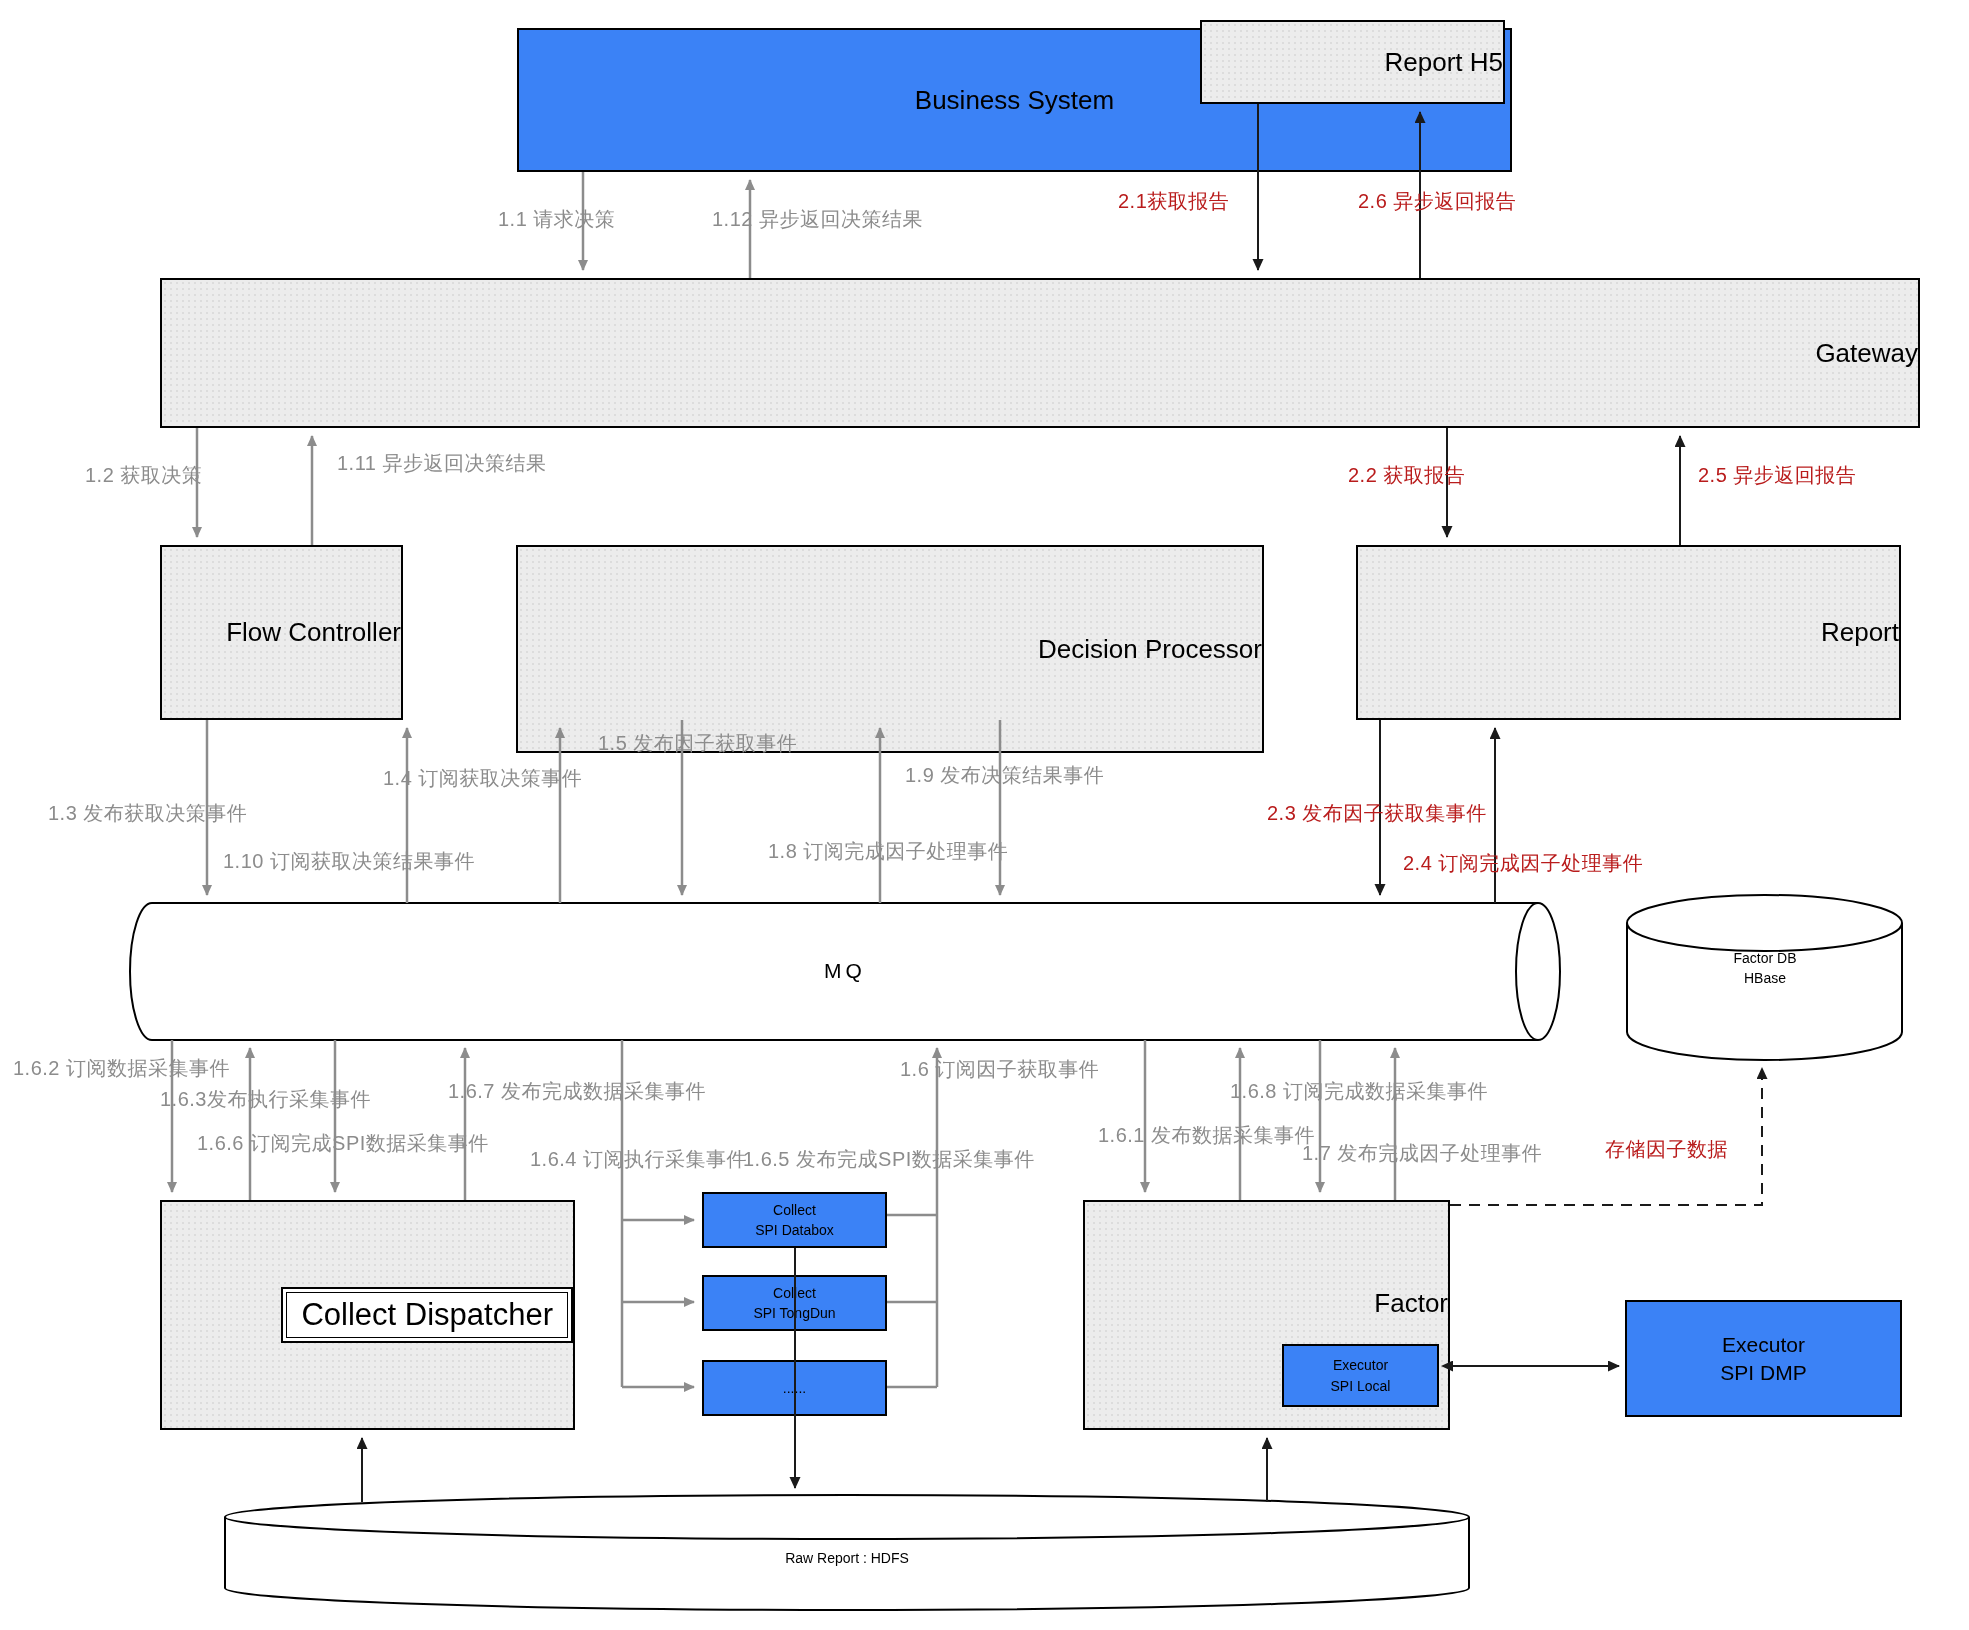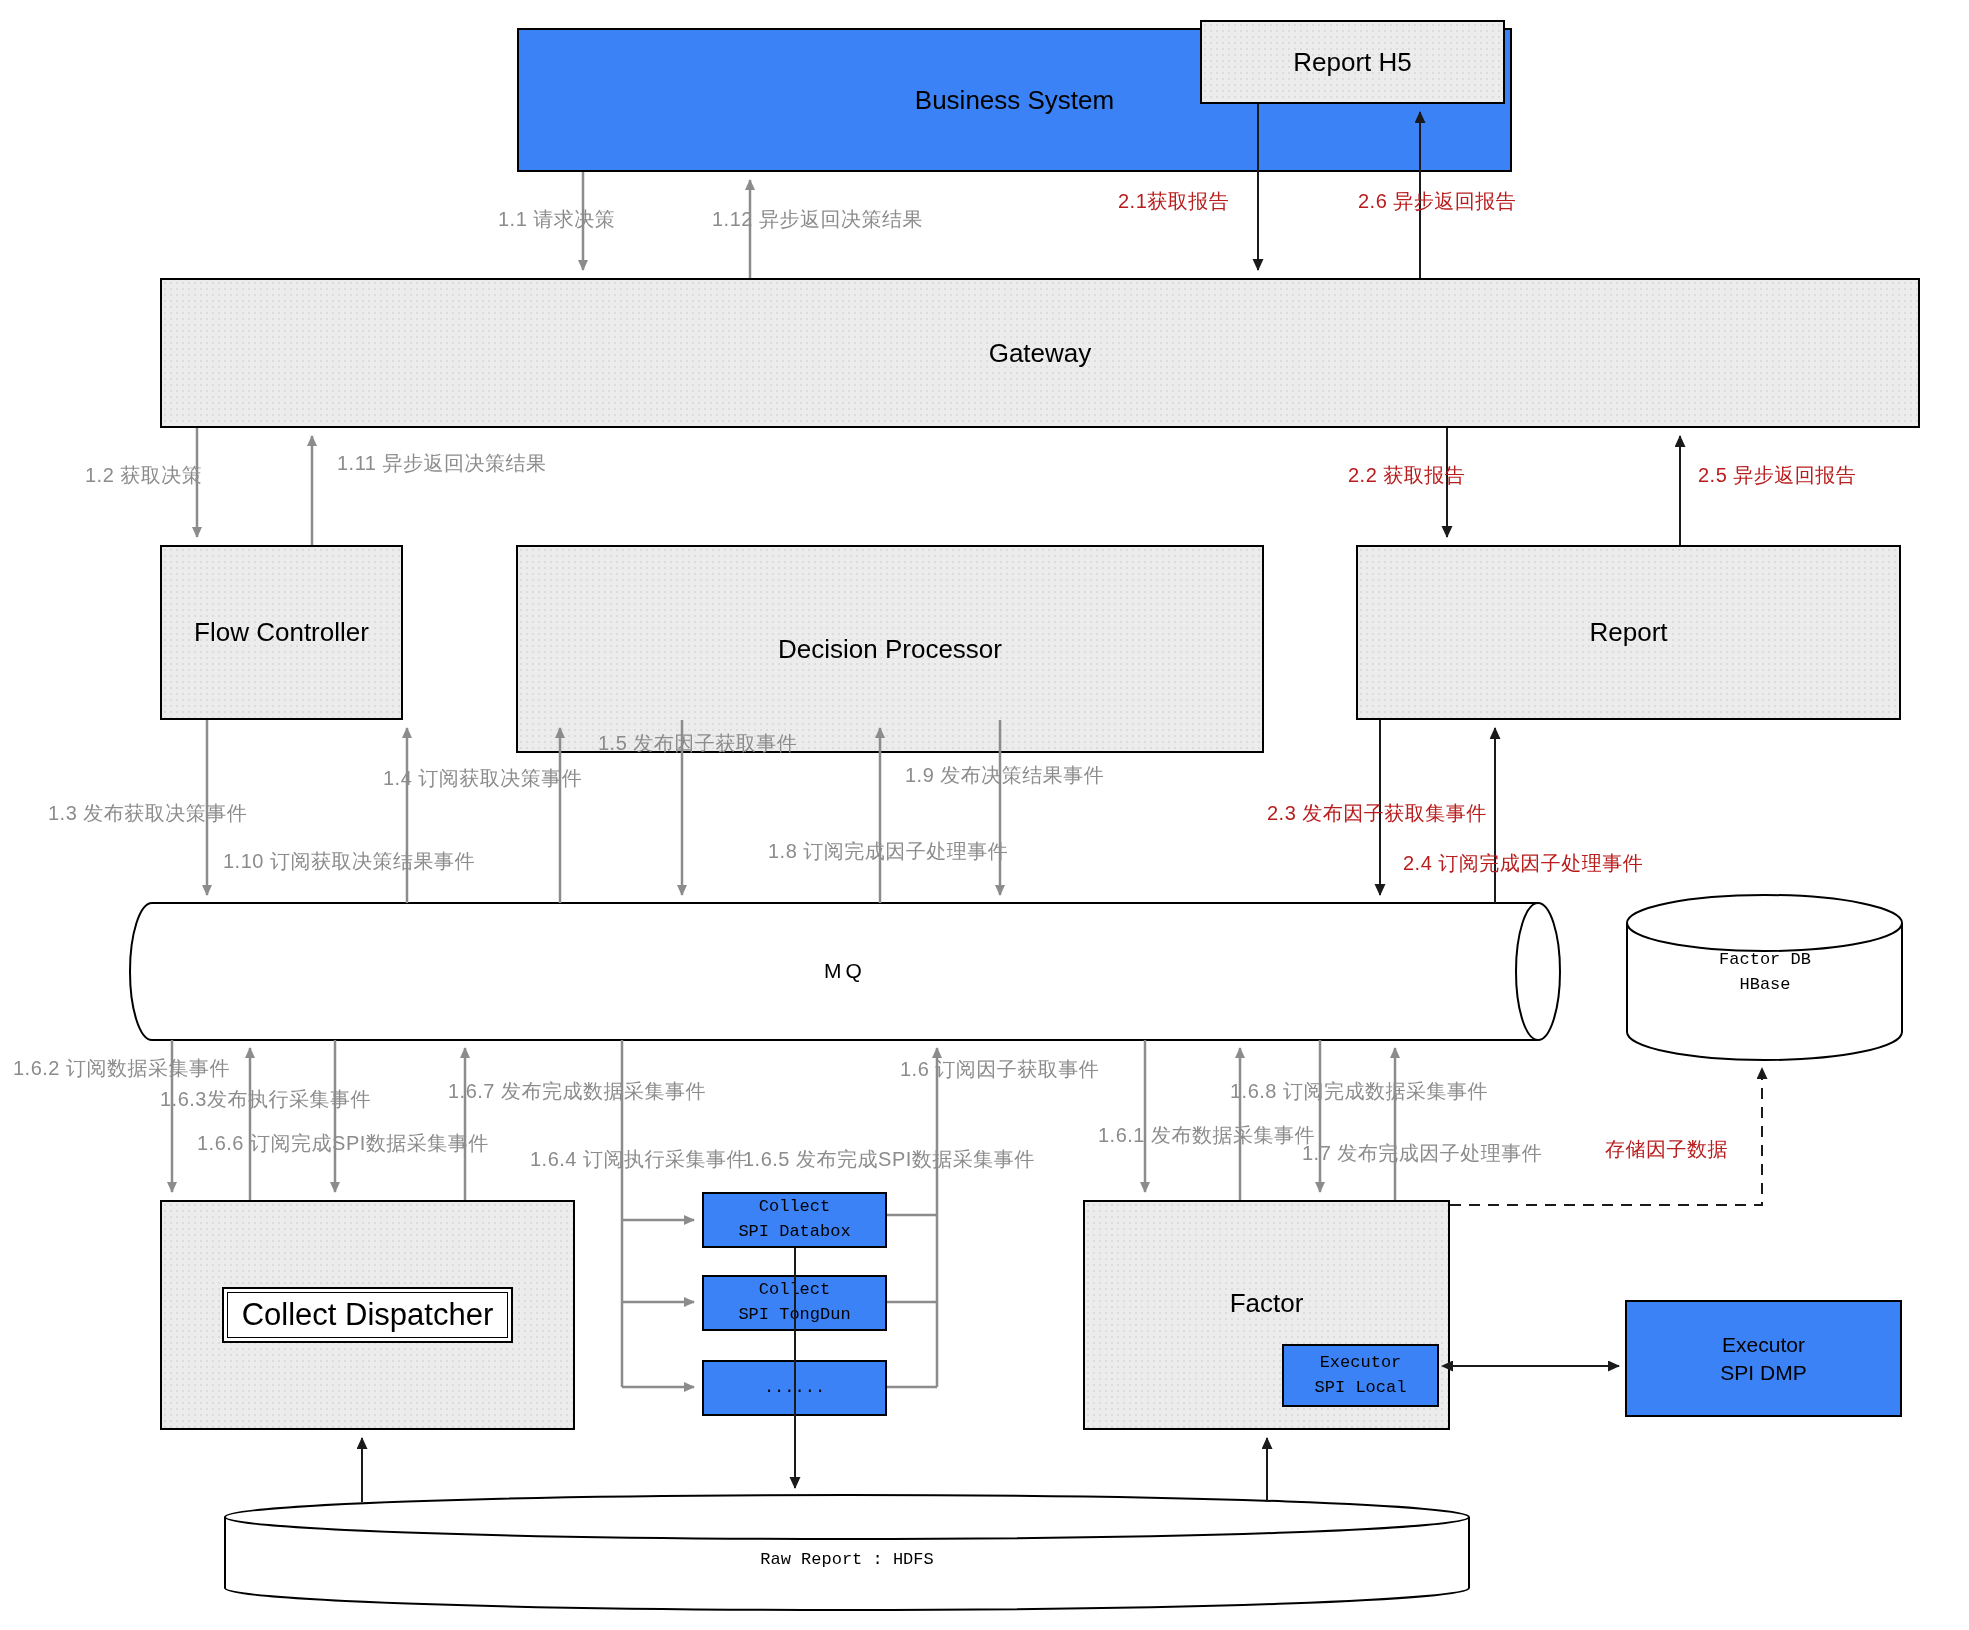--- a/index.html
+++ b/index.html
@@ -9,25 +9,26 @@
   }
   .box{
     position:absolute;box-sizing:border-box;border:2px solid #000;
     display:flex;align-items:center;justify-content:center;text-align:center;
     z-index:1;
   }
   .gray{
     background-color:#ececec;
     background-image:radial-gradient(#dcdcdc 1px, transparent 1px);
     background-size:6px 6px;
+    justify-content:flex-end;
   }
   .white{background:#3b82f6;}
   .f26{font-size:26px;}
   .f21{font-size:21px;line-height:1.3;}
-  .f17{font-size:17px;line-height:1.45;font-family:Liberation Mono, monospace;}
+  .f17{font-size:14px;line-height:1.45;}
   .lbl{
     position:absolute;font-size:20px;color:#8c8c8c;white-space:nowrap;z-index:6;
     letter-spacing:0.5px;
   }
   .lbl.dark{color:#b91c1c;}
   #edge-layer{position:absolute;left:0;top:0;z-index:5;pointer-events:none;}
   .shape-text{position:absolute;z-index:6;text-align:center;white-space:nowrap;}
   .inner-double{
     border:2px solid #000;padding:3px;background:#fff;z-index:2;
   }

